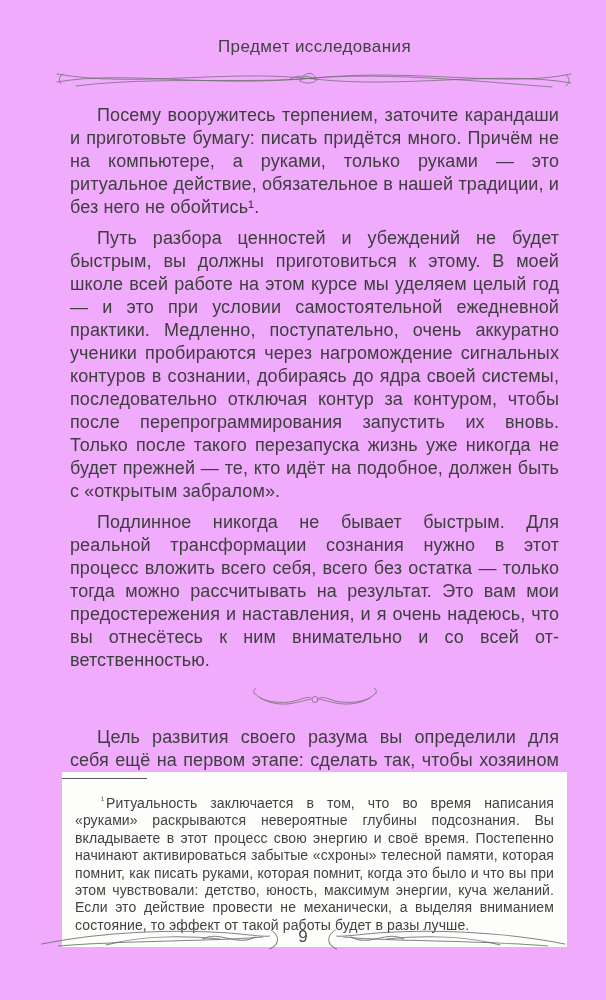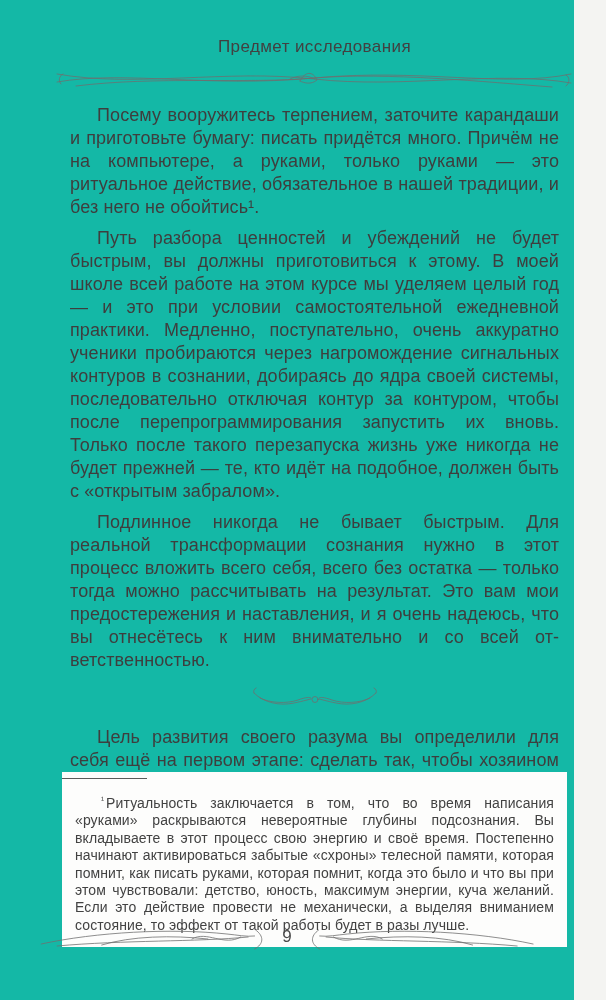--- a/index.html
+++ b/index.html
@@ -3,25 +3,24 @@
 <meta charset="utf-8">
 <style>
   html, body { margin: 0; padding: 0; }
   body {
     width: 606px; height: 1000px;
     background: #f4f4f2;
     font-family: "Liberation Sans", "DejaVu Sans", sans-serif;
   }
   .page {
     position: relative;
-    width: 530px; height: 1000px;
-    background: #14b8a6;
+    width: 606px; height: 1000px;
+    background: #f0abfc;
     overflow: hidden;
     color: #3e3e3e;
-    padding-left: 44px;
   }
   .text-col {
     position: absolute;
     left: 62px; top: 36px;
     width: 505px;
   }
   .chapter-title {
     text-align: center;
     font-size: 17px;
     letter-spacing: 0.4px;

